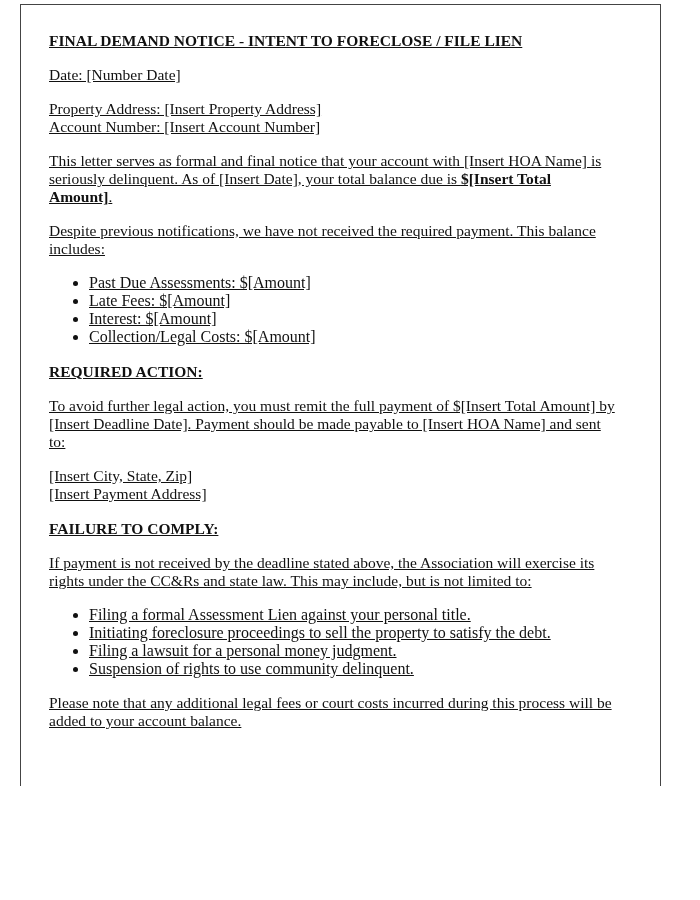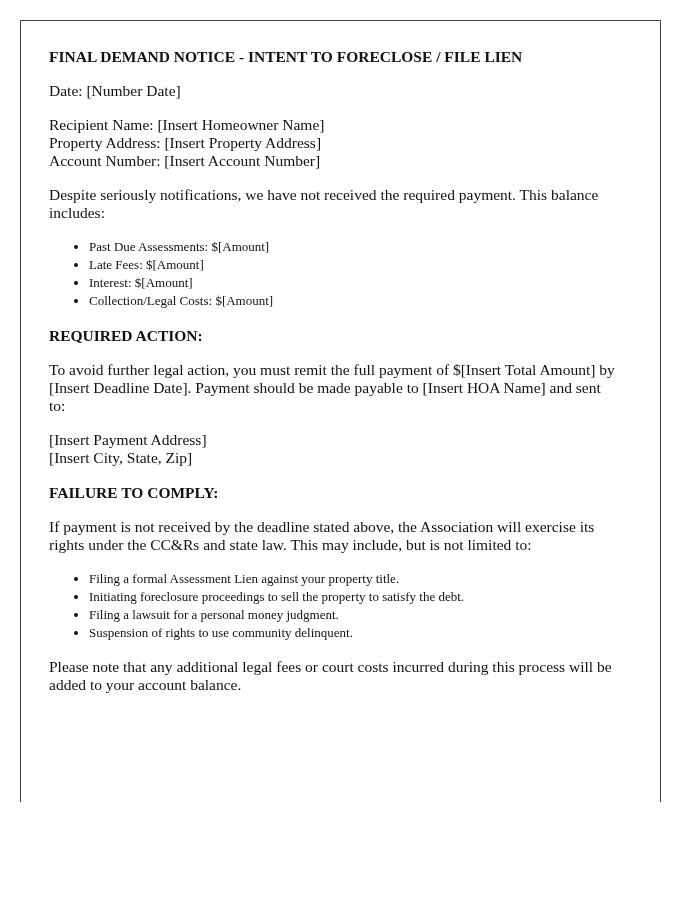--- a/index.html
+++ b/index.html
@@ -1,70 +1,70 @@
 <!DOCTYPE html>
 <html><head>
 <meta charset="utf-8">
 <style>
   html, body { margin: 0; padding: 0; background: #ffffff; }
   body { width: 700px; height: 900px; position: relative; overflow: hidden;
          font-family: "Liberation Serif", "DejaVu Serif", serif; color: #111; }
   .page {
-    position: absolute; left: 20px; top: 20px; width: 641px; height: 782px;
+    position: absolute; left: 20px; top: 4px; width: 641px; height: 782px;
     border: 1px solid #444; border-bottom: none; box-sizing: border-box;
-    padding: 26px 45px 0 28px; overflow: hidden;
+    padding: 26px 45px 0 28px; overflow: hidden; text-decoration: underline;
   }
   .page p, .page h1, .page h2, .page ul { margin: 0; }
   .title { font-size: 15.5px; font-weight: bold; line-height: 19px; margin-bottom: 16px !important; }
   .h2 { font-size: 15.5px; font-weight: bold; line-height: 19px; margin-bottom: 16px !important; }
   .para { font-size: 15.5px; line-height: 18px; margin-bottom: 16px !important; }
   .line { display: block; }
-  ul.bullets { font-size: 13px; line-height: 18px; padding-left: 40px; margin-bottom: 16px !important; list-style: disc; }
+  ul.bullets { font-size: 16px; line-height: 18px; padding-left: 40px; margin-bottom: 16px !important; list-style: disc; }
   ul.bullets li { padding-left: 0; }
   b { font-weight: bold; }
 </style>
 </head>
 <body>
 
 <div class="page">
   <h1 class="title">FINAL DEMAND NOTICE - INTENT TO FORECLOSE / FILE LIEN</h1>
 
   <p class="para">Date: [Number Date]</p>
 
   <p class="para">
-    <span class="line">Recipient Name: [Insert Homeowner Name]</span>
     <span class="line">Property Address: [Insert Property Address]</span>
     <span class="line">Account Number: [Insert Account Number]</span>
   </p>
 
 
+  <p class="para"><span>This letter serves as formal and final notice that your account with [Insert HOA Name] is seriously delinquent. As of [Insert Date], your total balance due is </span><b>$[Insert Total Amount]</b><span>.</span></p>
 
-  <p class="para">Despite seriously notifications, we have not received the required payment. This balance includes:</p>
+  <p class="para">Despite previous notifications, we have not received the required payment. This balance includes:</p>
 
   <ul class="bullets">
     <li>Past Due Assessments: $[Amount]</li>
     <li>Late Fees: $[Amount]</li>
     <li>Interest: $[Amount]</li>
     <li>Collection/Legal Costs: $[Amount]</li>
   </ul>
 
   <h2 class="h2">REQUIRED ACTION:</h2>
 
   <p class="para">To avoid further legal action, you must remit the full payment of $[Insert Total Amount] by [Insert Deadline Date]. Payment should be made payable to [Insert HOA Name] and sent to:</p>
 
   <p class="para">
+    <span class="line">[Insert City, State, Zip]</span>
     <span class="line">[Insert Payment Address]</span>
-    <span class="line">[Insert City, State, Zip]</span>
   </p>
 
   <h2 class="h2">FAILURE TO COMPLY:</h2>
 
   <p class="para">If payment is not received by the deadline stated above, the Association will exercise its rights under the CC&amp;Rs and state law. This may include, but is not limited to:</p>
 
   <ul class="bullets">
-    <li>Filing a formal Assessment Lien against your property title.</li>
+    <li>Filing a formal Assessment Lien against your personal title.</li>
     <li>Initiating foreclosure proceedings to sell the property to satisfy the debt.</li>
     <li>Filing a lawsuit for a personal money judgment.</li>
     <li>Suspension of rights to use community delinquent.</li>
   </ul>
 
   <p class="para">Please note that any additional legal fees or court costs incurred during this process will be added to your account balance.</p>
 </div>
 
 </body></html>

